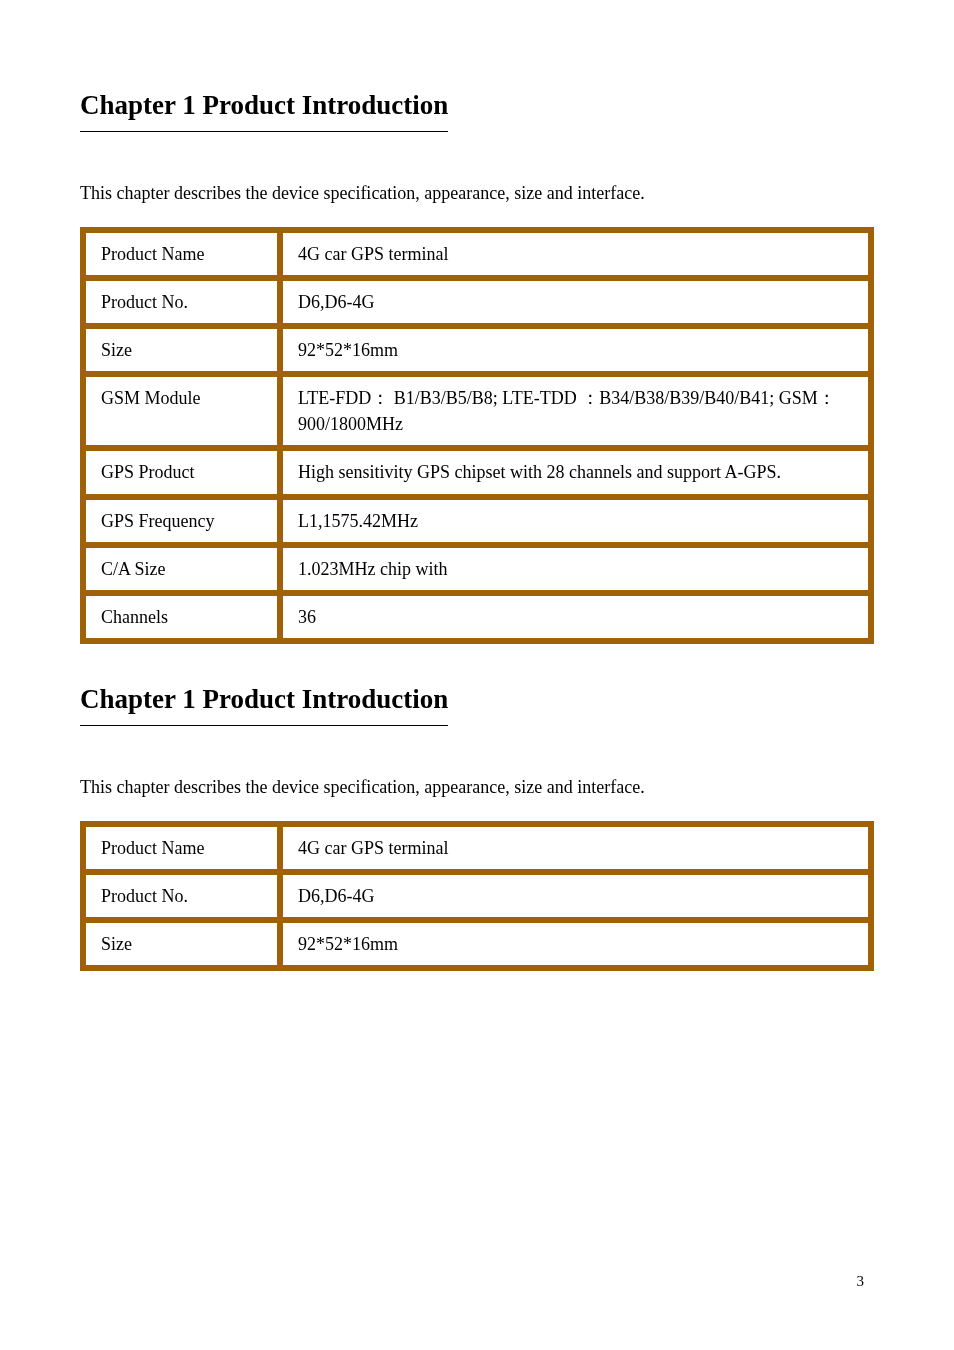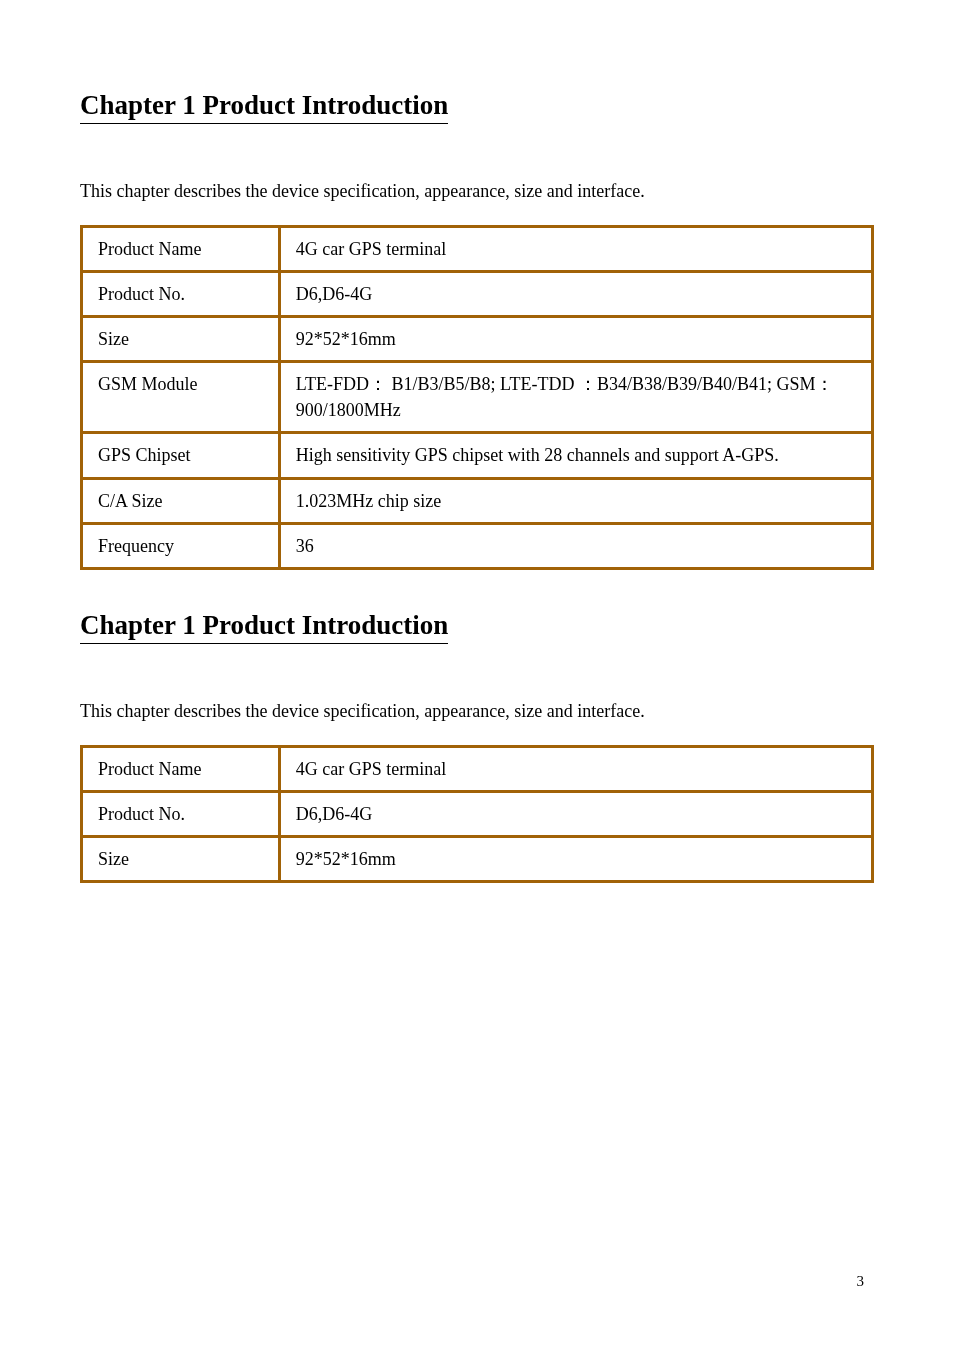--- a/index.html
+++ b/index.html
@@ -12,39 +12,39 @@
     font-family: "Times New Roman", Times, serif;
     font-size: 18px;
     color: #000;
   }
   .page {
     padding: 90px 80px 0 80px;
   }
   .chapter-heading {
     font-size: 27px;
     font-weight: bold;
-    margin: 0 0 24px 0;
+    margin: 0 0 18px 0;
     border-bottom: 1.5px solid #000;
     display: inline-block;
-    padding-bottom: 2px;
+    padding-bottom: 10px;
   }
   .section-heading-wrap {
     margin-top: 40px;
   }
   .intro {
     margin: 30px 0 20px 0;
     line-height: 1.5;
   }
   table.spec {
     width: 100%;
     border-collapse: collapse;
     margin-bottom: 8px;
   }
   table.spec td {
-    border: 3px solid #a16207;
+    border: 6px solid #a16207;
     padding: 8px 15px;
     vertical-align: top;
     line-height: 1.45;
   }
   table.spec td.label {
     width: 25%;
   }
   .section {
     margin-bottom: 8px;
   }
@@ -75,29 +75,33 @@
       </tr>
       <tr>
         <td class="label">Size</td>
         <td>92*52*16mm</td>
       </tr>
       <tr>
         <td class="label">GSM Module</td>
         <td>LTE-FDD： B1/B3/B5/B8; LTE-TDD ：B34/B38/B39/B40/B41; GSM：900/1800MHz</td>
       </tr>
       <tr>
-        <td class="label">GPS Chipset</td>
+        <td class="label">GPS Product</td>
         <td>High sensitivity GPS chipset with 28 channels and support A-GPS.</td>
       </tr>
       <tr>
-        <td class="label">C/A Size</td>
-        <td>1.023MHz chip size</td>
+        <td class="label">GPS Frequency</td>
+        <td>L1,1575.42MHz</td>
       </tr>
       <tr>
-        <td class="label">Frequency</td>
+        <td class="label">C/A Size</td>
+        <td>1.023MHz chip with</td>
+      </tr>
+      <tr>
+        <td class="label">Channels</td>
         <td>36</td>
       </tr>
     </tbody>
       </table>
   </div>
 
   <div class="section section-heading-wrap">
     <h2 class="chapter-heading">Chapter 1 Product Introduction</h2>
     <p class="intro">This chapter describes the device specification, appearance, size and interface.</p>
     <table class="spec">

